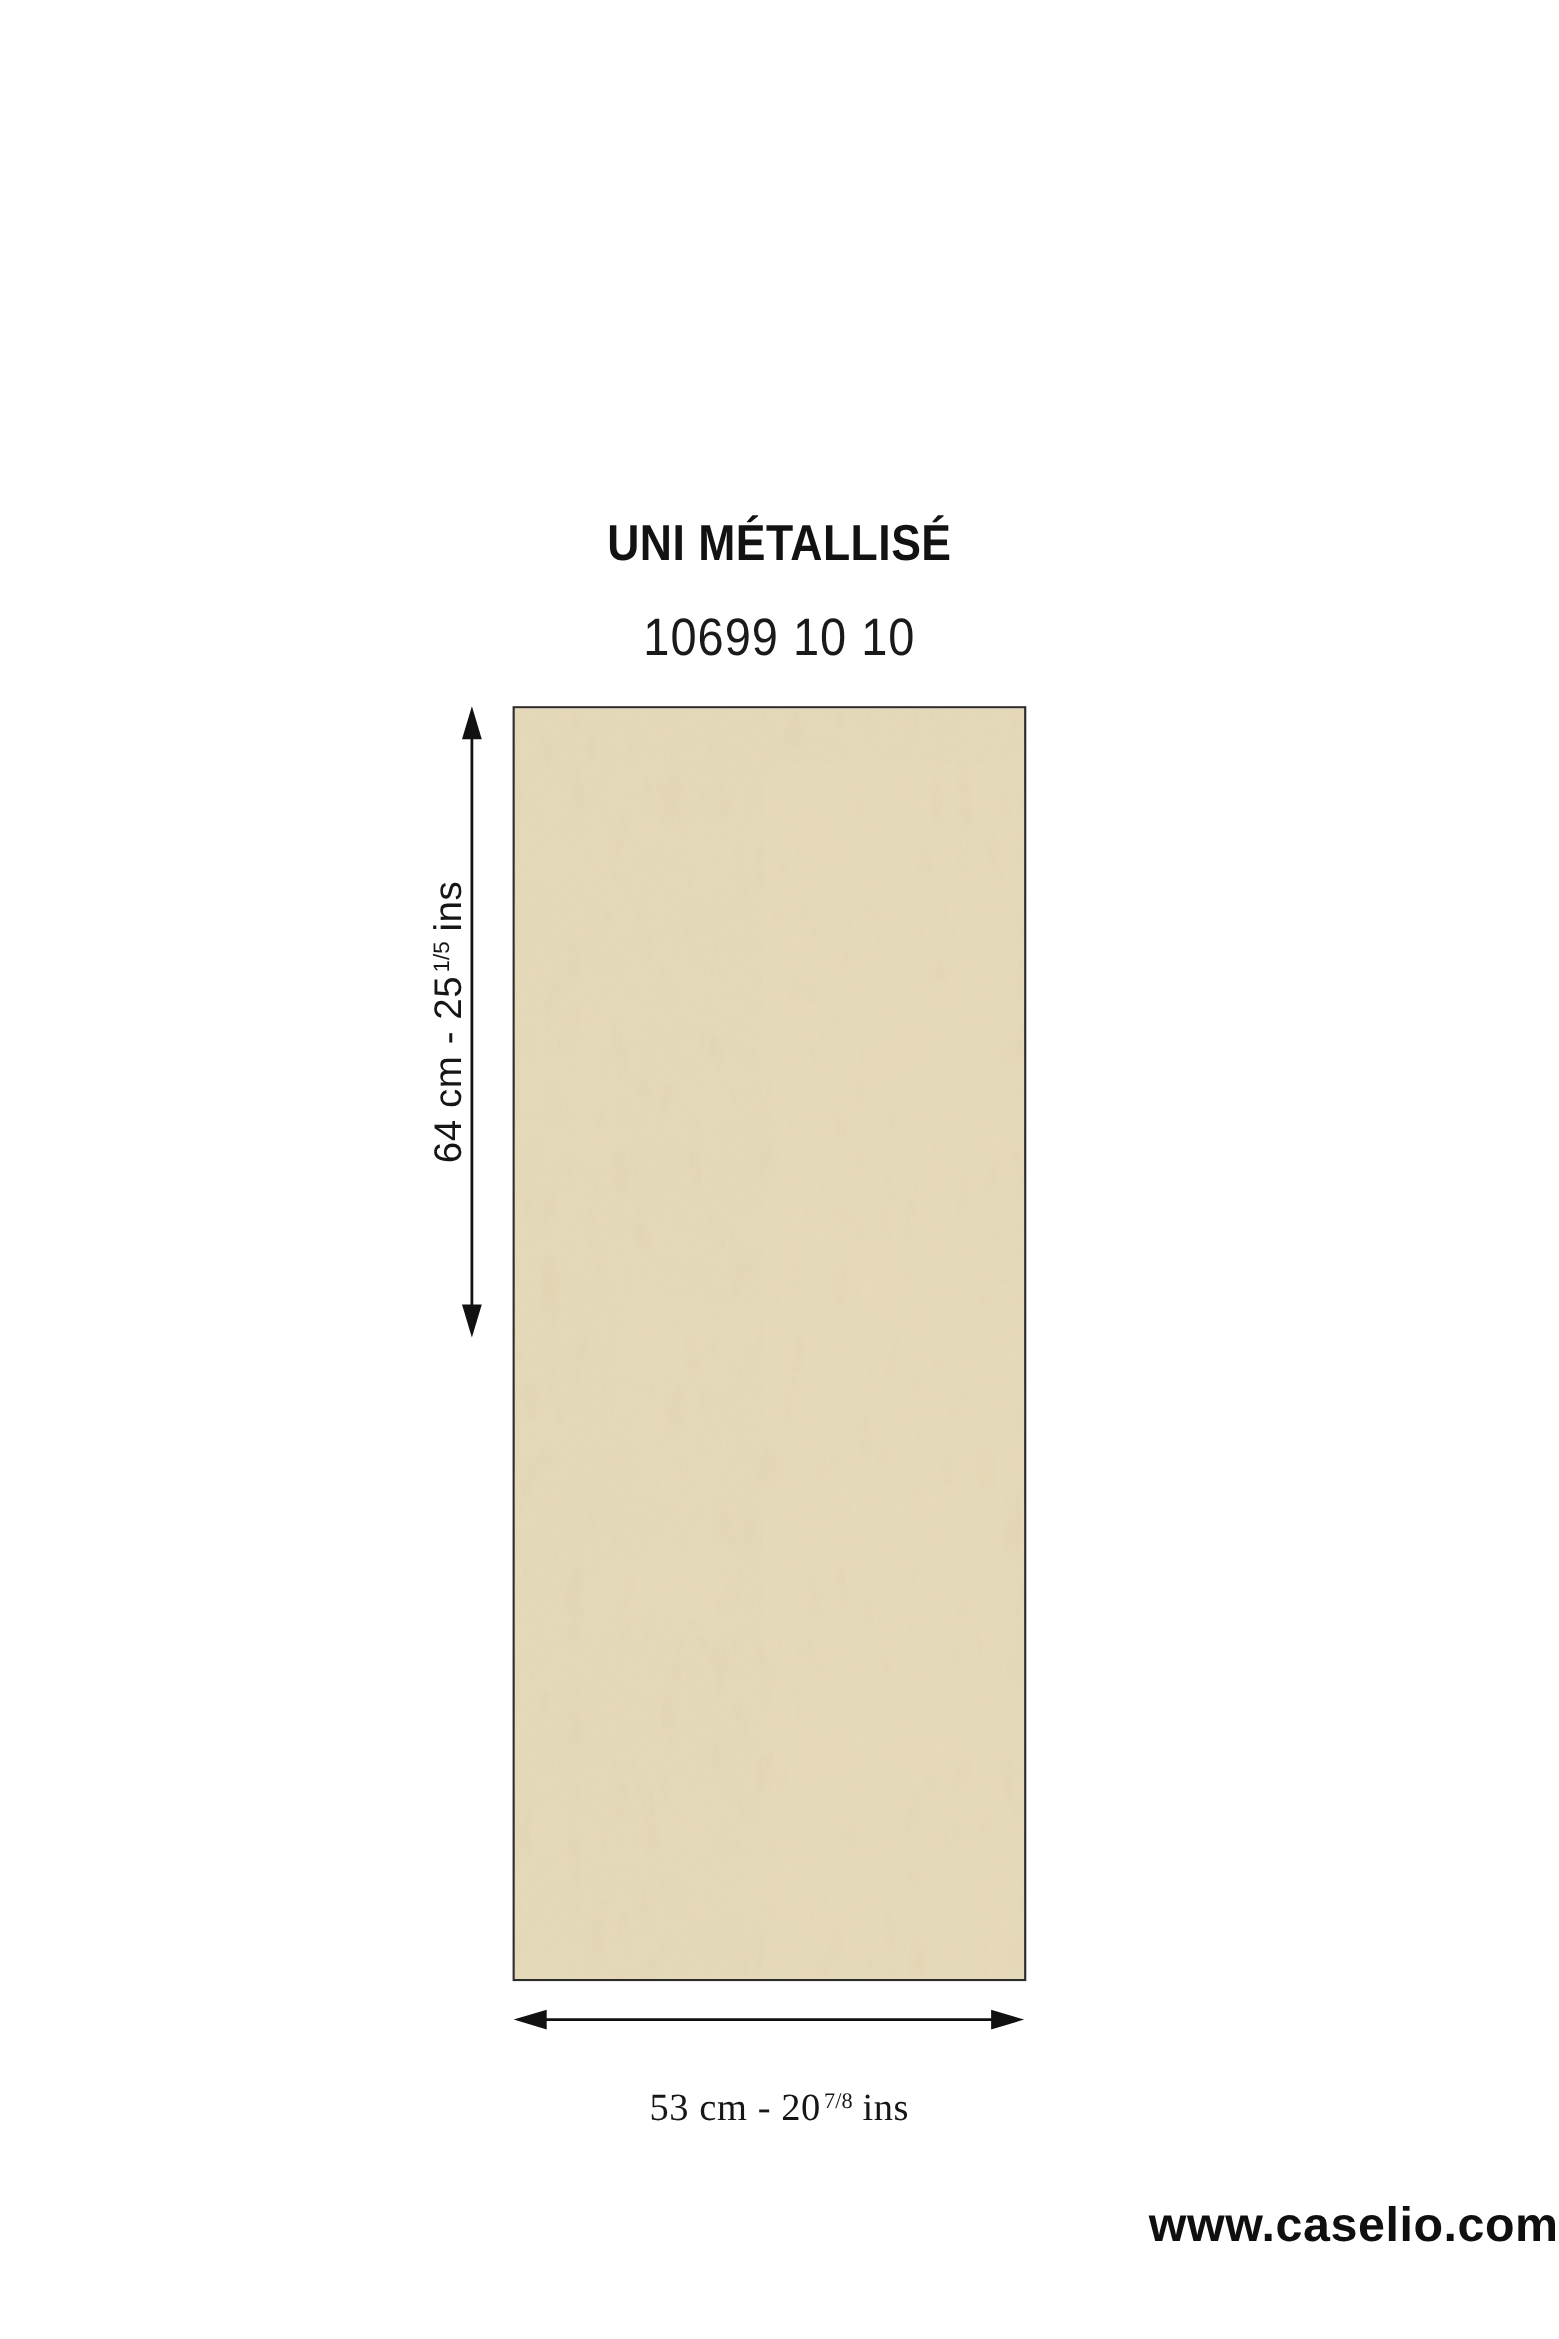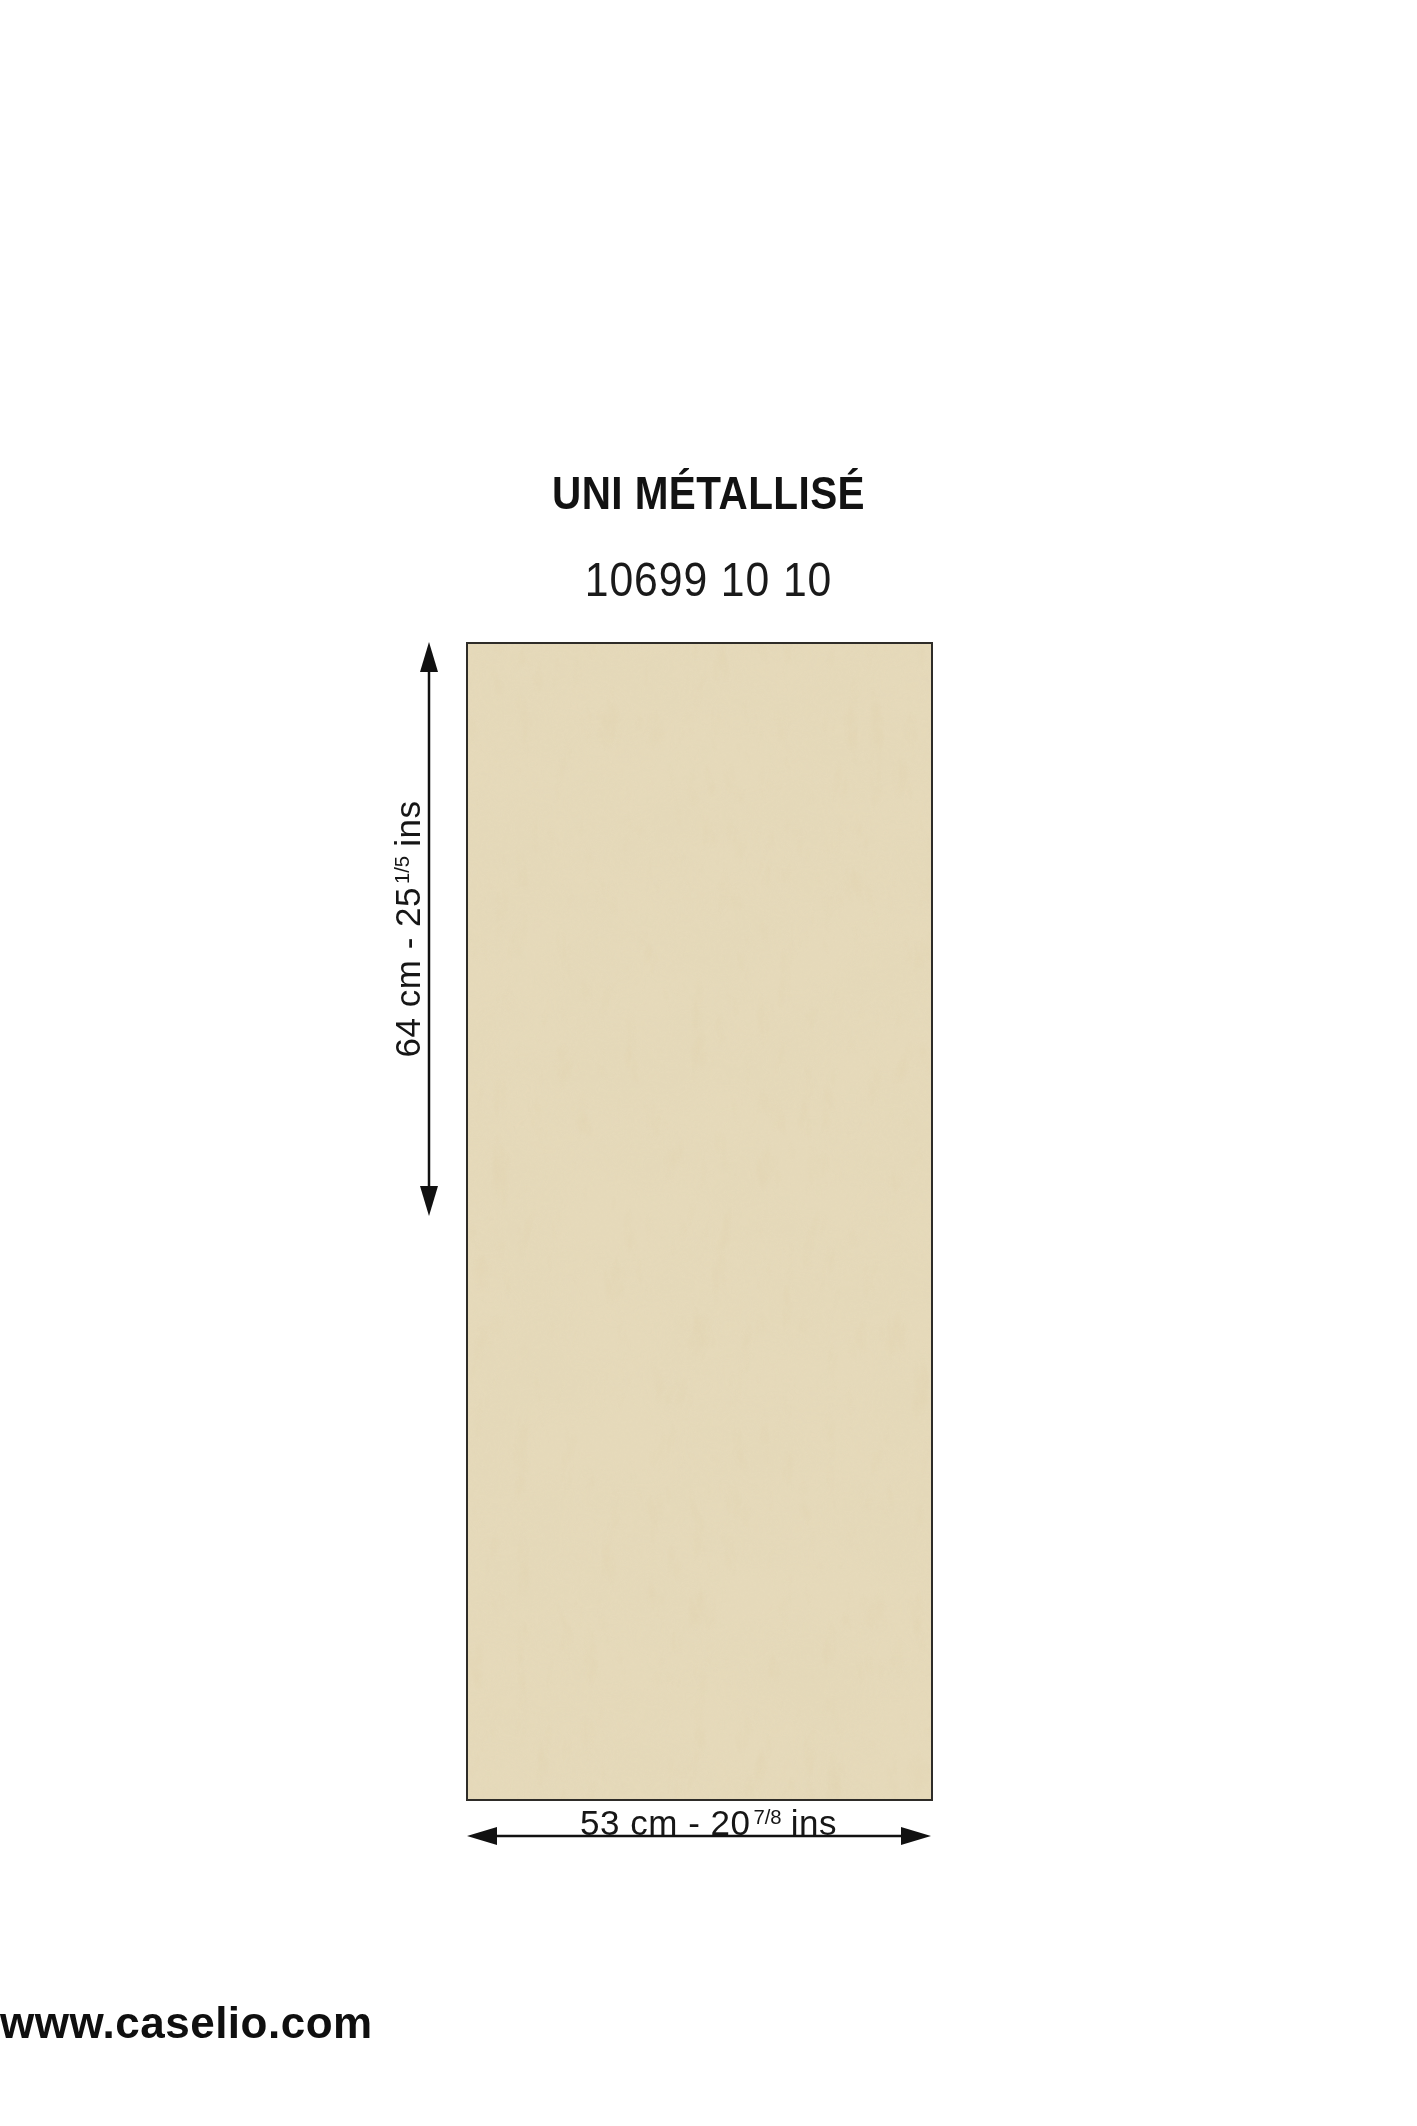--- a/index.html
+++ b/index.html
@@ -123,32 +123,33 @@
     top: 911px;
     width: 320px;
     height: 36px;
     text-align: center;
     transform: rotate(-90deg);
     transform-origin: 50% 50%;
   }
   .h-dim {
     position: absolute;
     left: 0;
-    top: 1805px;
-    width: 100%;
-    text-align: center;
+    top: 1898px;
+    width: 100%;
+    text-align: center;
+    font-family: Liberation Serif, serif;
   }
 
   
   .website {
     position: absolute;
     left: 0;
     top: 2001px;
     width: 100%;
-    text-align: left;
+    text-align: right;
     font-size: 44px;
     line-height: 44px;
     font-weight: 700;
     color: #0f0f0f;
     letter-spacing: 0.5px;
     white-space: nowrap;
   }
 </style>
 </head>
 <body>

